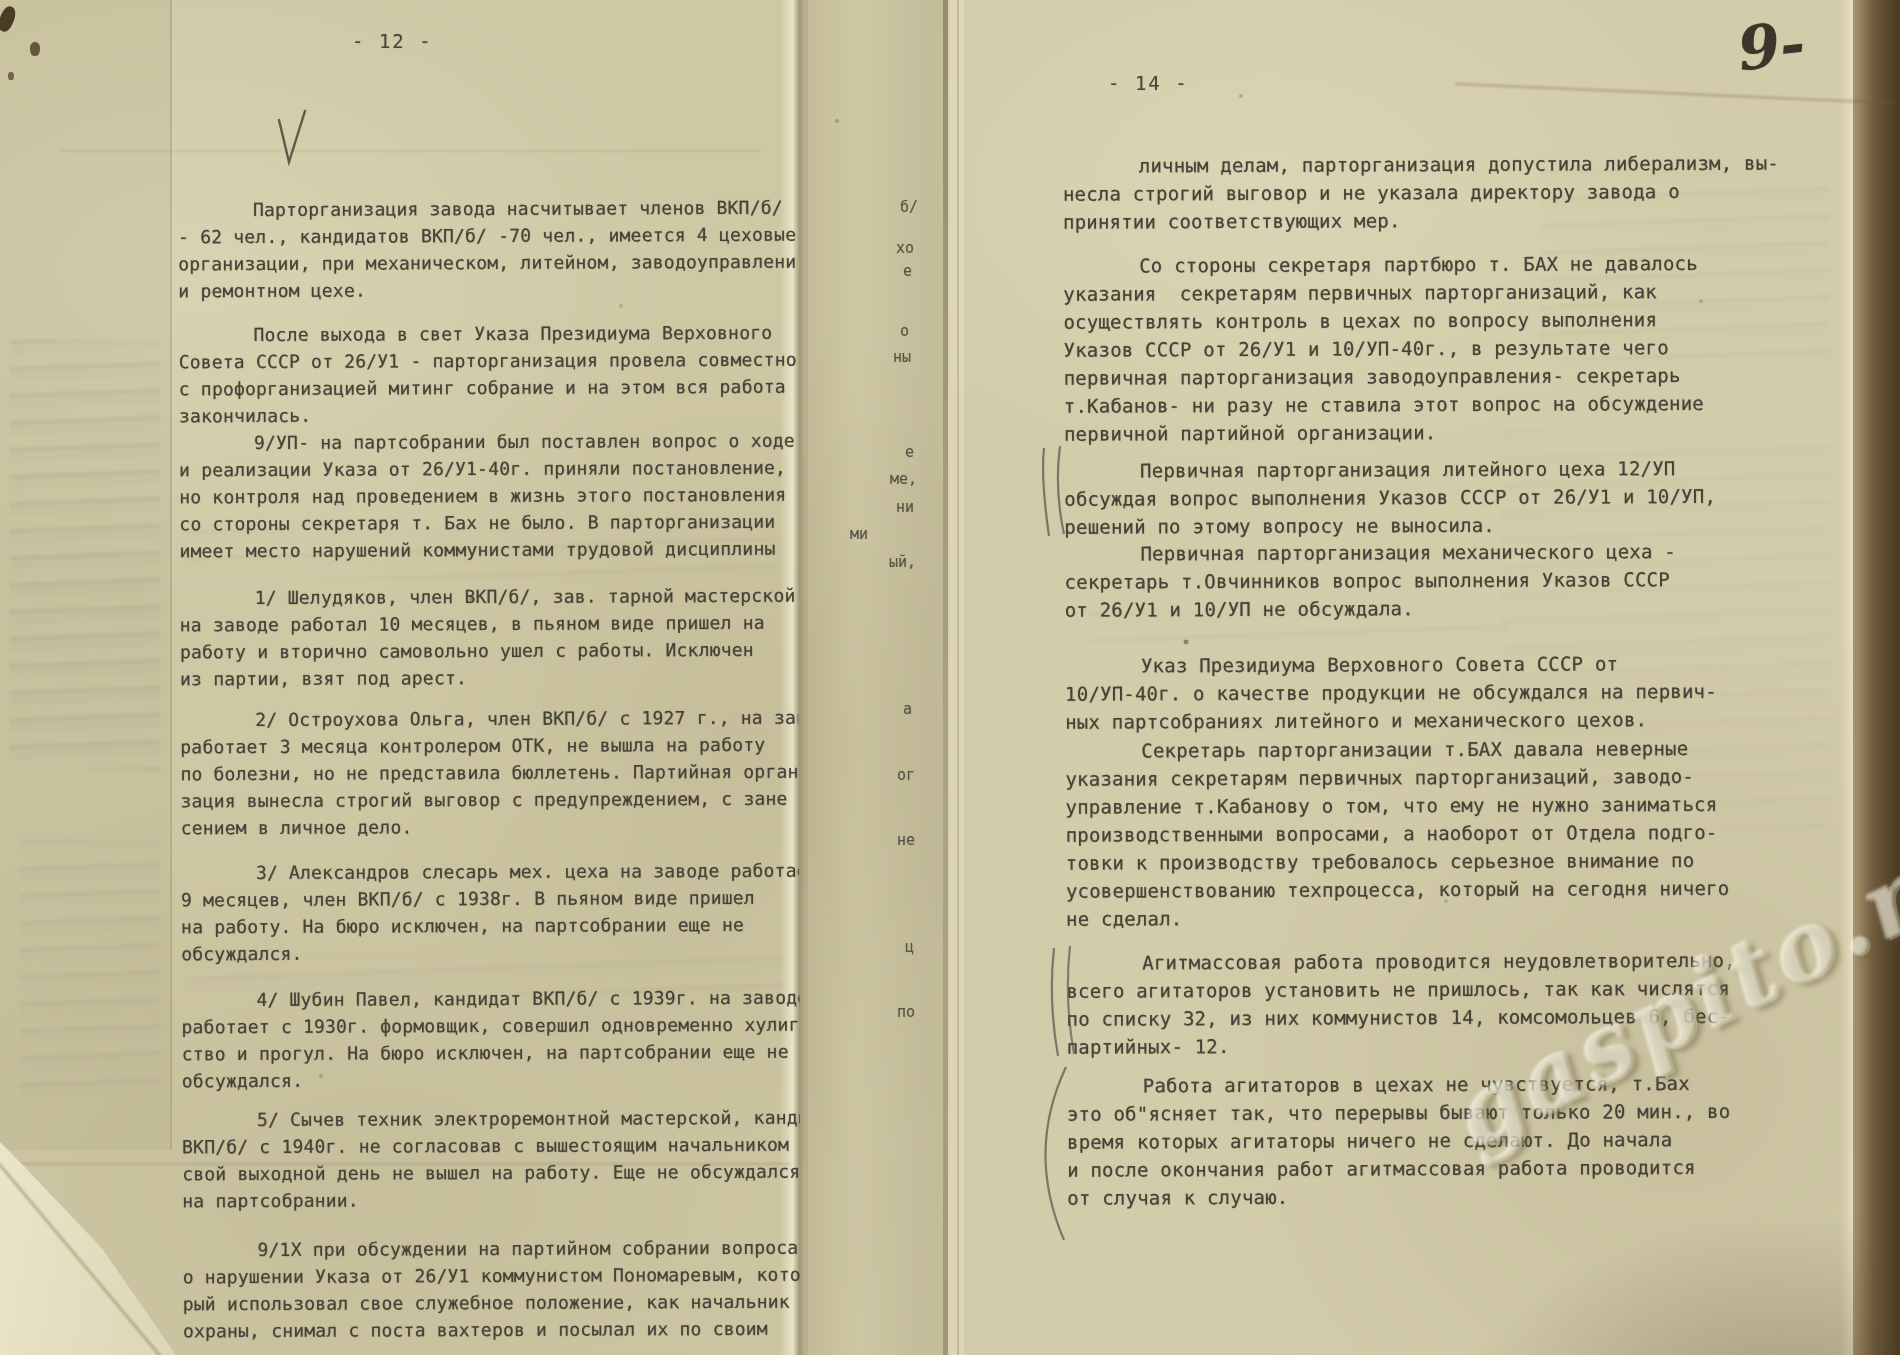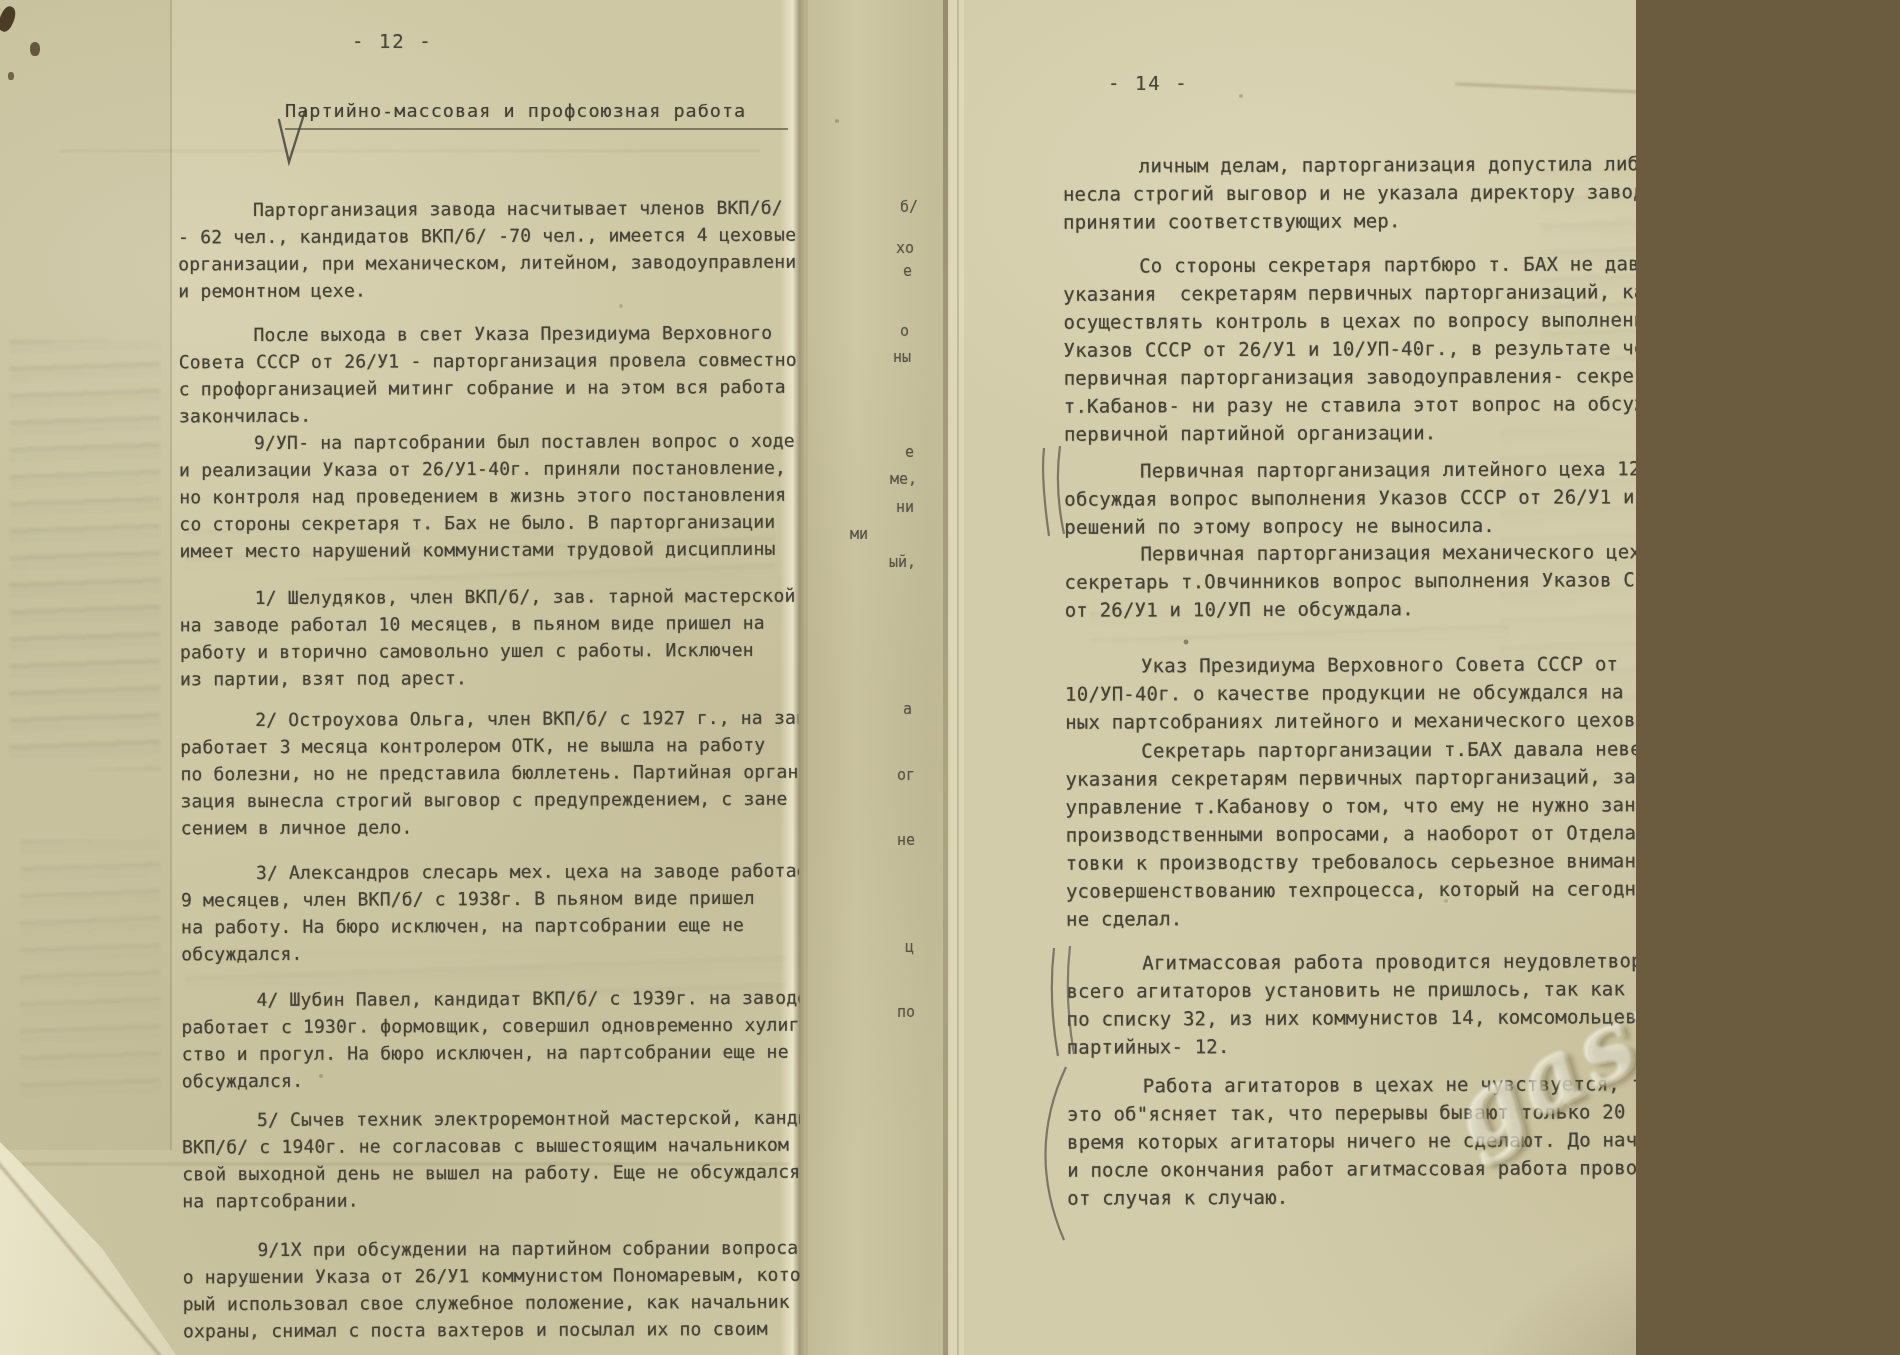--- a/index.html
+++ b/index.html
@@ -1,16 +1,16 @@
 <!DOCTYPE html>
 <html><head>
 <meta charset="utf-8">
 <style>
   html,body{margin:0;padding:0;background:#6b5c40;}
-  .scan{position:relative;width:1636px;height:1355px;overflow:hidden;
+  .scan{position:relative;width:1900px;height:1355px;overflow:hidden;
         font-family:"DejaVu Sans Mono",monospace;}
 
   
   .paper{position:absolute;top:0;height:1355px;}
   .paper-left{left:0;width:950px;
     background:
       radial-gradient(ellipse 700px 480px at 20% 20%, rgba(230,224,196,.45), transparent 70%),
       radial-gradient(ellipse 560px 620px at 78% 55%, rgba(148,136,98,.16), transparent 70%),
       radial-gradient(ellipse 900px 600px at 40% 88%, rgba(142,132,95,.14), transparent 70%),
       #cfc8a5;}
@@ -120,21 +120,20 @@
   <div class="smudge" style="left:185px;top:530px;width:590px;height:50px;opacity:.55;"></div>
   <div class="smudge" style="left:185px;top:950px;width:600px;height:44px;opacity:.5;"></div>
   <div class="smudge" style="left:1090px;top:612px;width:420px;height:30px;opacity:.45;"></div>
   <div class="smudge" style="left:1540px;top:170px;width:290px;height:190px;opacity:.5;"></div>
   <div class="smudge" style="left:1500px;top:430px;width:330px;height:400px;opacity:.35;"></div>
 
   <div class="pageno" style="left:352px;top:30px;">- 12 -</div>
   <svg class="mark-svg" style="left:277px;top:108px;" width="32" height="58" viewBox="0 0 32 58">
     <polyline points="2,12 12,54 28,3" fill="none" stroke="#4a4538" stroke-width="2.4" opacity=".85" stroke-linecap="round"></polyline>
   </svg>
-  <div class="doc-title">Партийно-массовая и профсоюзная работа</div>
 
   <div class="textcol textcol-left">
     <pre class="para" style="top:195px;">Парторганизация завода насчитывает членов ВКП/б/
 - 62 чел., кандидатов ВКП/б/ -70 чел., имеется 4 цеховые
 организации, при механическом, литейном, заводоуправлении
 и ремонтном цехе.</pre>
     <pre class="para" style="top:320px;">После выхода в свет Указа Президиума Верховного
 Совета СССР от 26/У1 - парторганизация провела совместно
 с профорганизацией митинг собрание и на этом вся работа
 закончилась.</pre>

